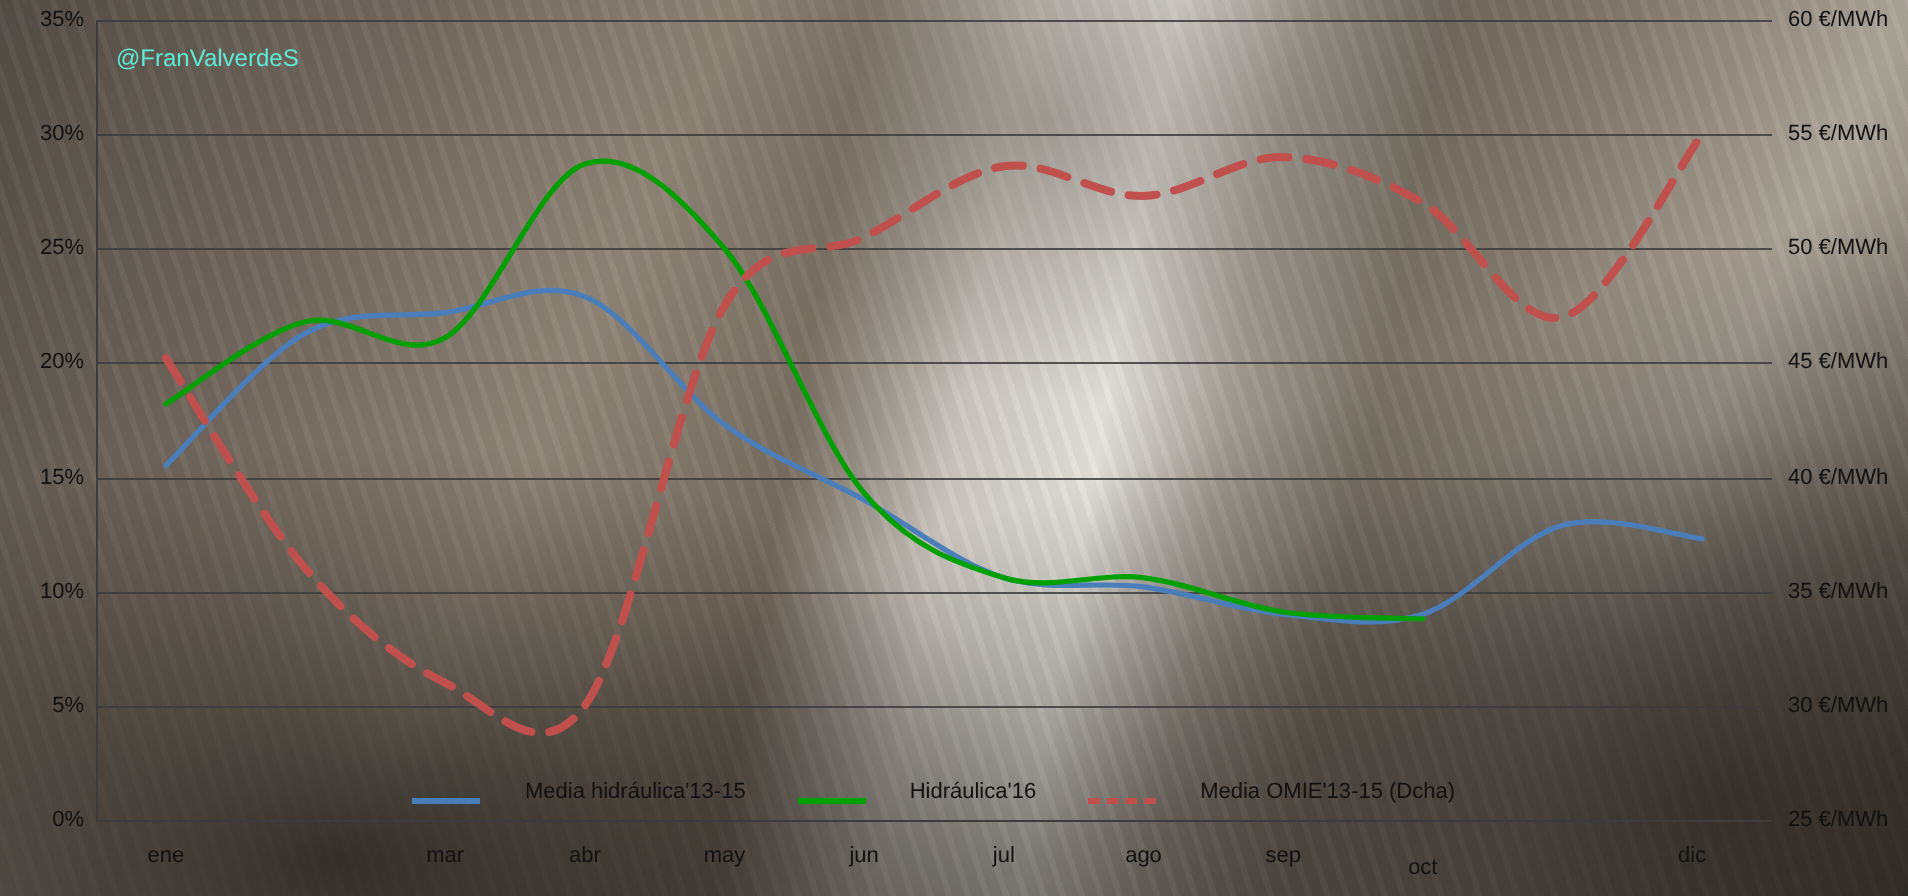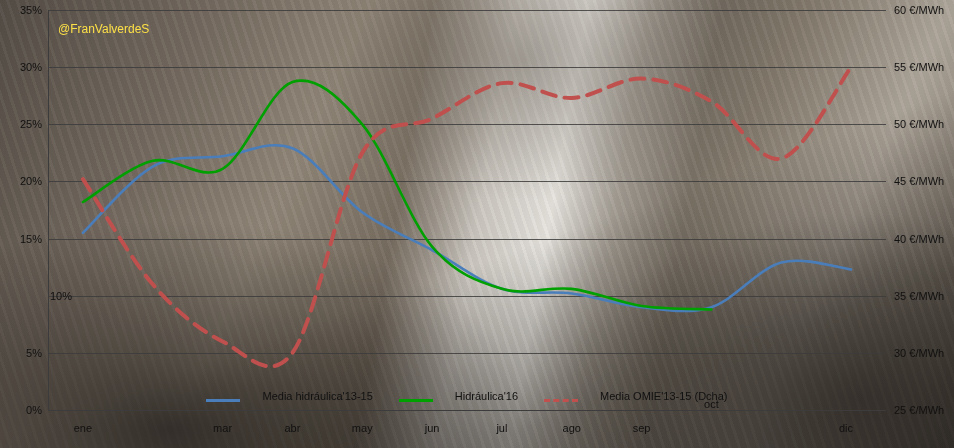--- a/index.html
+++ b/index.html
@@ -73,21 +73,21 @@
     position:absolute;top:0;transform:translateX(-50%);
     font-size:11px;font-weight:normal;color:#111;white-space:nowrap;
   }
   .title{
     position:absolute;left:0;top:0;width:954px;text-align:center;
     font-size:19px;font-weight:bold;color:#1a1a1a;
     padding-top:12px;
   }
   .watermark{
     position:absolute;left:58px;top:22px;
-    font-size:12px;color:#fde047;
+    font-size:12px;color:#5eead4;
   }
   .legend{
     position:absolute;left:48px;top:390px;width:838px;
     display:flex;justify-content:center;align-items:center;gap:26px;
     font-size:11px;color:#111;
   }
   .legend-item{display:flex;align-items:flex-end;gap:22px;white-space:nowrap;}
   .legend-swatch{width:34px;height:0;border-top-width:3px;border-top-style:solid;display:inline-block;}
   .legend-swatch.dashed{border-top-style:dashed;border-top-width:3px;}
   svg.series{position:absolute;left:0;top:0;overflow:visible;}
@@ -117,21 +117,21 @@
       <div class="gridline" style="left: 48px; width: 838px; top: 124.286px;"></div>
       <div class="gridline" style="left: 48px; width: 838px; top: 67.1429px;"></div>
       <div class="gridline" style="left: 48px; width: 838px; top: 10px;"></div>
     </div>
   <div class="axis-line-left"></div>
   <div class="axis-line-bottom"></div>
 
   <div id="yticks-left">
       <div class="ytick" style="left: 0px; width: 42px; top: 410px;">0%</div>
       <div class="ytick" style="left: 0px; width: 42px; top: 352.857px;">5%</div>
-      <div class="ytick" style="left: 0px; width: 42px; top: 295.714px; margin-left: 30px;">10%</div>
+      <div class="ytick" style="left: 0px; width: 42px; top: 295.714px;">10%</div>
       <div class="ytick" style="left: 0px; width: 42px; top: 238.571px;">15%</div>
       <div class="ytick" style="left: 0px; width: 42px; top: 181.429px; text-align: right;">20%</div>
       <div class="ytick" style="left: 0px; width: 42px; top: 124.286px;">25%</div>
       <div class="ytick" style="left: 0px; width: 42px; top: 67.1429px;">30%</div>
       <div class="ytick" style="left: 0px; width: 42px; top: 10px;">35%</div>
     </div>
   <div id="yticks-right">
       <div class="ytick ytick-right" style="left: 894px; top: 410px;">25 €/MWh</div>
       <div class="ytick ytick-right" style="left: 894px; top: 352.857px;">30 €/MWh</div>
       <div class="ytick ytick-right" style="left: 894px; top: 295.714px;">35 €/MWh</div>
@@ -144,21 +144,21 @@
   <div id="xticks">
       <div class="xtick" style="left: 82.9167px; top: 422px;">ene</div>
       <div class="xtick" style="left: 152.75px; top: 422px; margin-top: 40px;">feb</div>
       <div class="xtick" style="left: 222.583px; top: 422px;">mar</div>
       <div class="xtick" style="left: 292.417px; top: 422px;">abr</div>
       <div class="xtick" style="left: 362.25px; top: 422px;">may</div>
       <div class="xtick" style="left: 432.083px; top: 422px;">jun</div>
       <div class="xtick" style="left: 501.917px; top: 422px;">jul</div>
       <div class="xtick" style="left: 571.75px; top: 422px;">ago</div>
       <div class="xtick" style="left: 641.583px; top: 422px;">sep</div>
-      <div class="xtick" style="left: 711.417px; top: 398px;">oct</div>
+      <div class="xtick" style="left: 711.417px; top: 428px;">oct</div>
       <div class="xtick" style="left: 781.25px; top: 422px; margin-top: 33px;">nov</div>
       <div class="xtick" style="left: 846px; top: 422px;">dic</div>
     </div>
 
   <div class="plot">
     <svg class="series" id="series-svg" width="838" height="400">
         <path d="M 34.92 222.86 C 46.56 211.81, 81.47 169.33, 104.75 156.57 C 128.03 143.81, 151.31 149.33, 174.58 146.29 C 197.86 143.24, 221.14 128.95, 244.42 138.29 C 267.69 147.62, 290.97 185.33, 314.25 202.29 C 337.53 219.24, 360.81 227.24, 384.08 240.00 C 407.36 252.76, 430.64 271.62, 453.92 278.86 C 477.19 286.10, 500.47 280.38, 523.75 283.43 C 547.03 286.48, 570.31 294.86, 593.58 297.14 C 616.86 299.43, 640.14 304.57, 663.42 297.14 C 686.69 289.71, 709.97 258.86, 733.25 252.57 C 756.53 246.29, 791.44 258.29, 803.08 259.43" fill="none" stroke="#4a7ebb" stroke-width="2.6" stroke-linecap="round" stroke-linejoin="round"></path>
         <path d="M 34.92 192.00 C 46.56 185.14, 81.47 156.38, 104.75 150.86 C 128.03 145.33, 151.31 172.00, 174.58 158.86 C 197.86 145.71, 221.14 79.43, 244.42 72.00 C 267.69 64.57, 290.97 86.86, 314.25 114.29 C 337.53 141.71, 360.81 209.14, 384.08 236.57 C 407.36 264.00, 430.64 271.81, 453.92 278.86 C 477.19 285.90, 500.47 276.00, 523.75 278.86 C 547.03 281.71, 570.31 292.57, 593.58 296.00 C 616.86 299.43, 651.78 298.86, 663.42 299.43" fill="none" stroke="#00a000" stroke-width="2.6" stroke-linecap="round" stroke-linejoin="round"></path>
         <path d="M 34.92 169.14 C 46.56 186.67, 81.47 247.24, 104.75 274.29 C 128.03 301.33, 151.31 320.00, 174.58 331.43 C 197.86 342.86, 221.14 374.29, 244.42 342.86 C 267.69 311.43, 290.97 181.90, 314.25 142.86 C 337.53 103.81, 360.81 120.19, 384.08 108.57 C 407.36 96.95, 430.64 76.57, 453.92 73.14 C 477.19 69.71, 500.47 88.76, 523.75 88.00 C 547.03 87.24, 570.31 68.00, 593.58 68.57 C 616.86 69.14, 640.14 78.10, 663.42 91.43 C 686.69 104.76, 709.97 154.29, 733.25 148.57 C 756.53 142.86, 791.44 72.38, 803.08 57.14" fill="none" stroke="#c0504d" stroke-width="4" stroke-linecap="round" stroke-linejoin="round" stroke-dasharray="14 9"></path>
       </svg>

